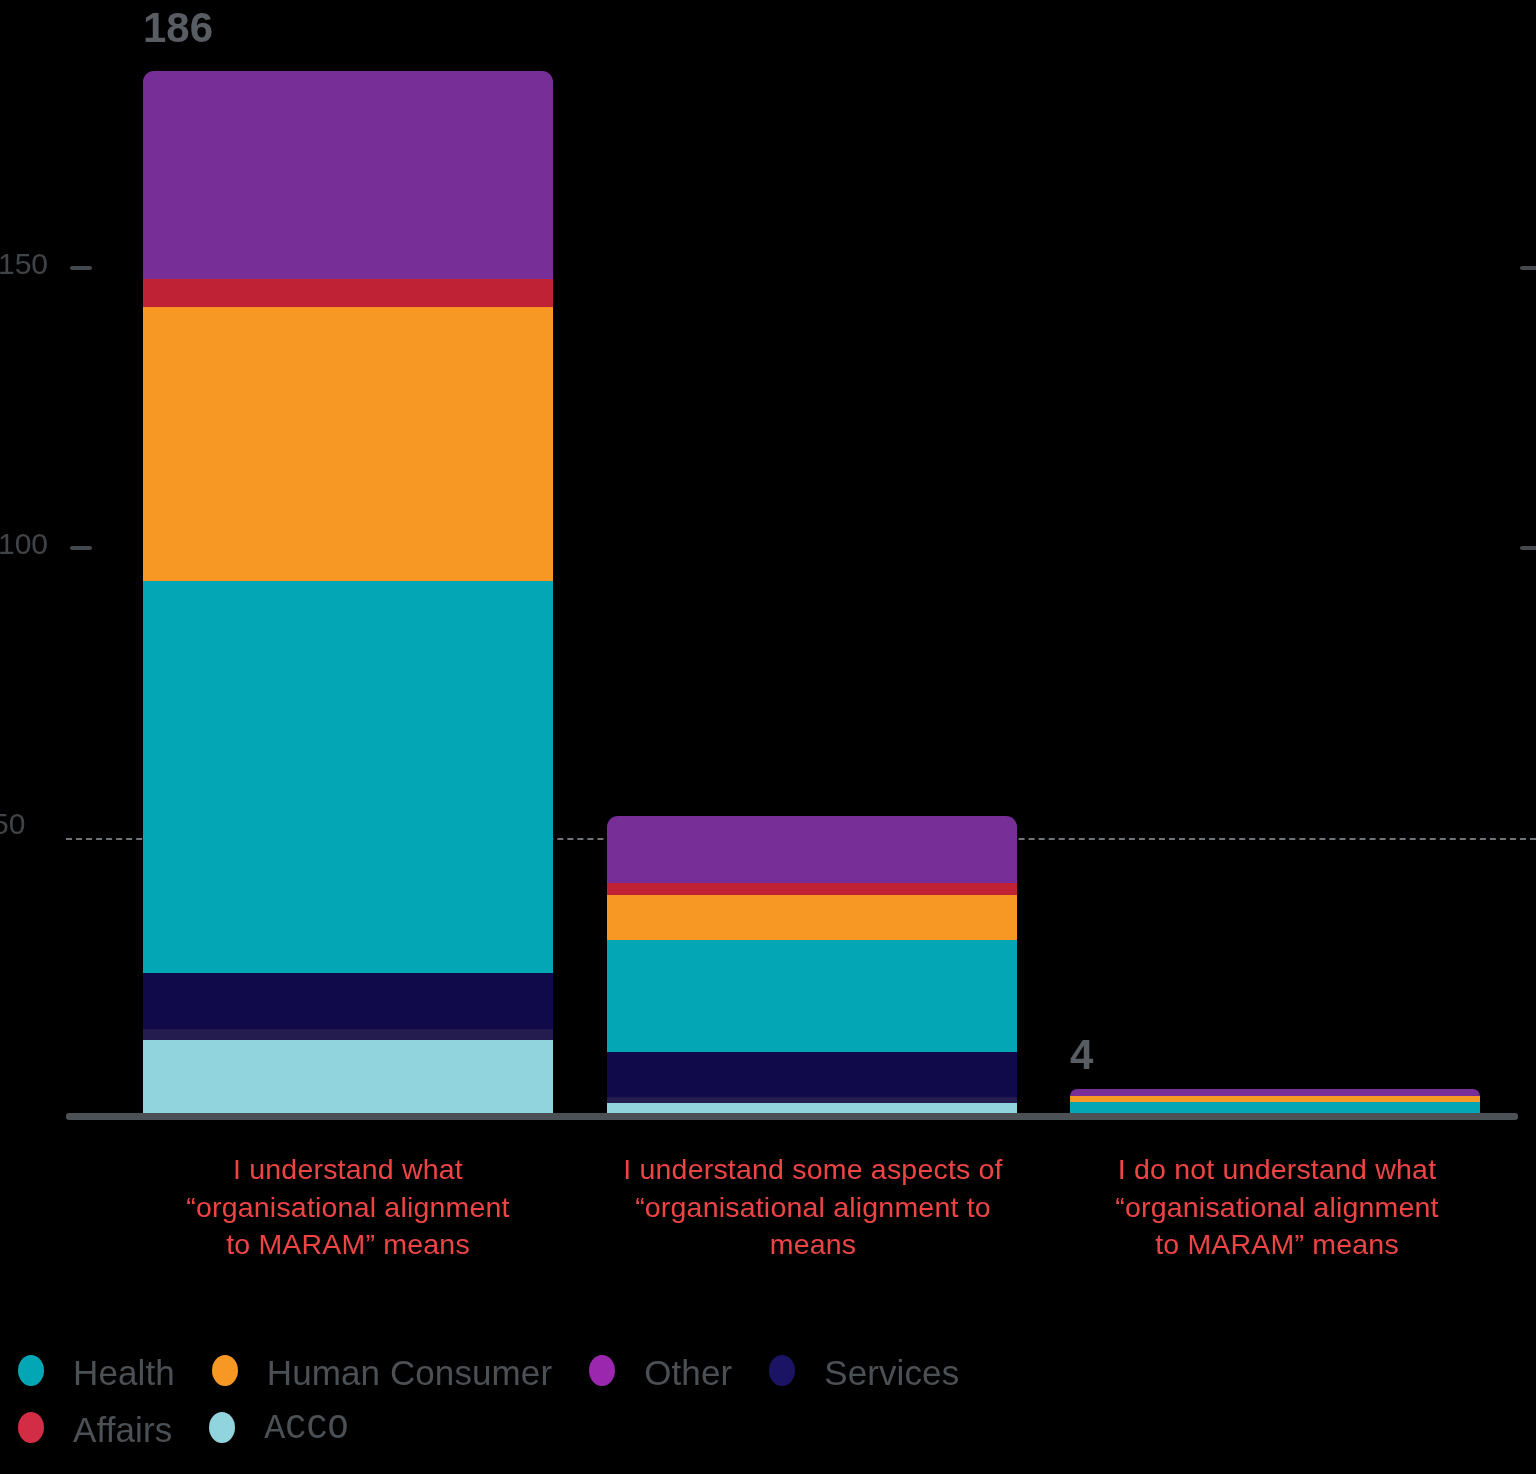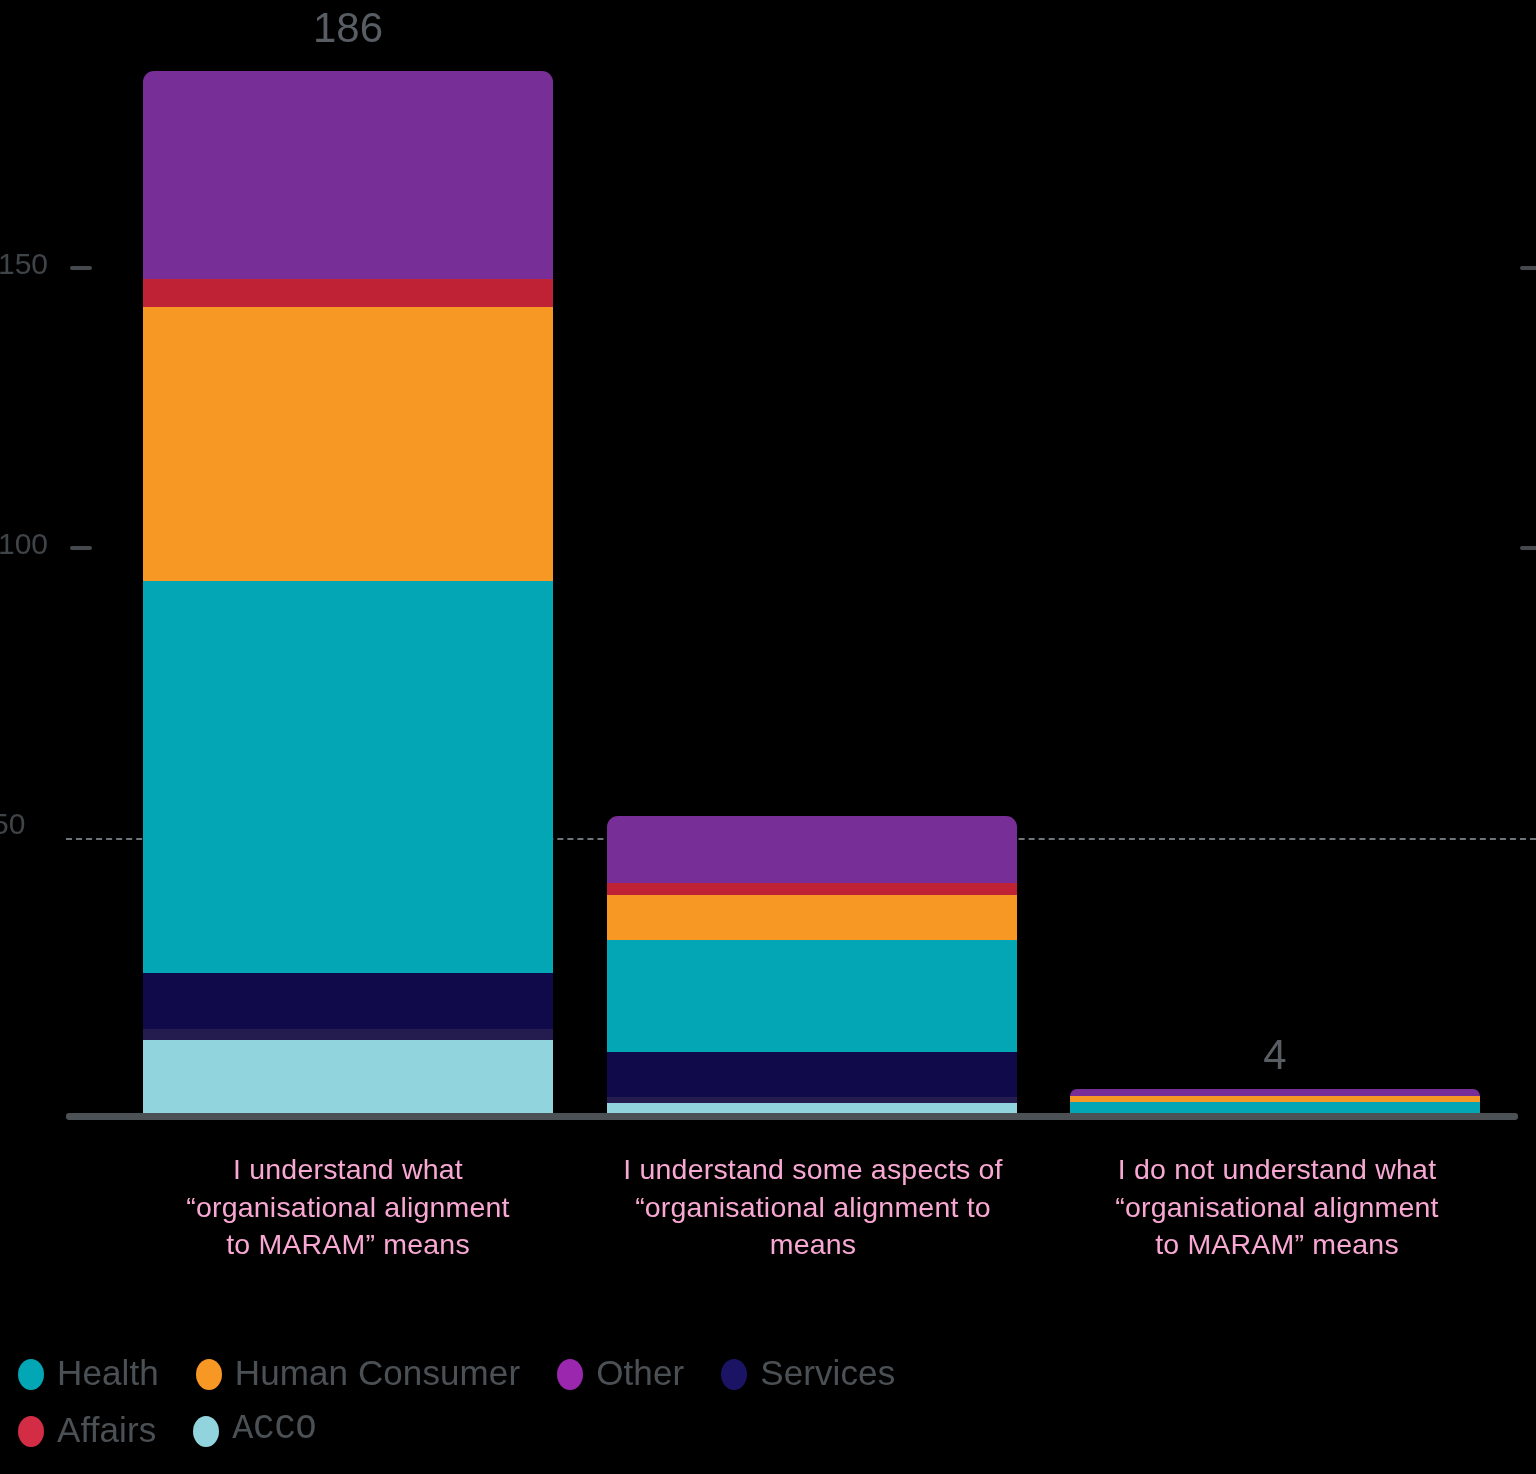--- a/index.html
+++ b/index.html
@@ -72,30 +72,29 @@
   }
   .bar-seg.top-cap {
     border-top-left-radius: 11px;
     border-top-right-radius: 11px;
   }
 
   .bar-total-label {
     position: absolute;
     color: #575d62;
     font-size: 42px;
-    font-weight: 400;
-    text-align: center;
+    font-weight: 700;
     line-height: 1;
     white-space: nowrap;
   }
 
   
   .cat-label {
     position: absolute;
-    color: #f9a8d4;
+    color: #ef4444;
     font-size: 28.5px;
     font-weight: 400;
     line-height: 1.32;
     text-align: center;
     letter-spacing: 0.2px;
   }
 
   
   #legend {
     position: absolute;
@@ -103,22 +102,23 @@
     top: 1344px;
     width: 1500px;
   }
   .legend-row {
     display: flex;
     align-items: center;
     height: 57px;
   }
   .legend-item {
     display: flex;
-    align-items: flex-end;
+    align-items: flex-start;
     white-space: nowrap;
+    gap: 16px;
   }
   .legend-swatch {
     width: 26px;
     height: 31px;
     border-radius: 50%;
     flex: 0 0 auto;
   }
   .legend-text {
     color: #4b5055;
     font-size: 35px;

